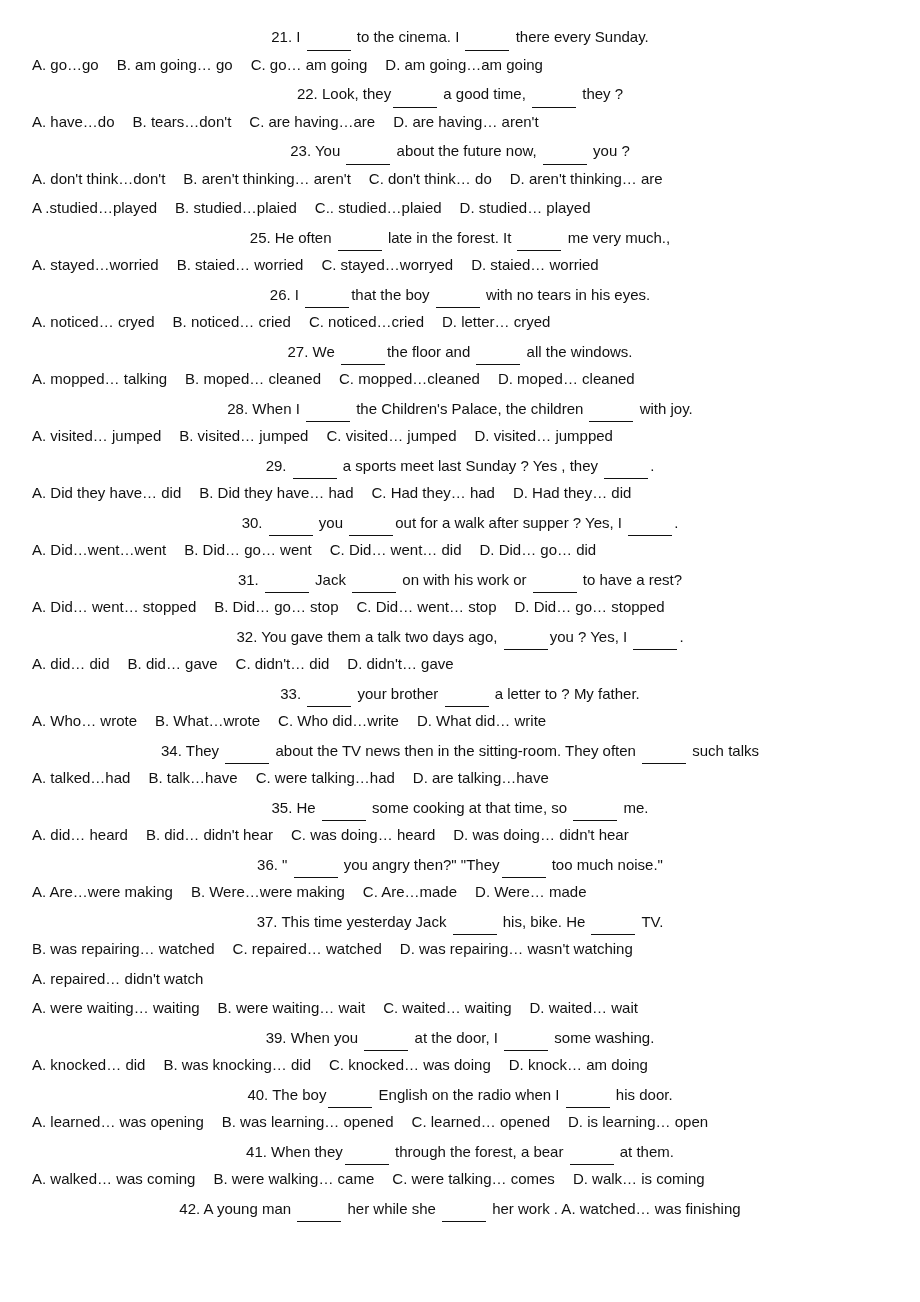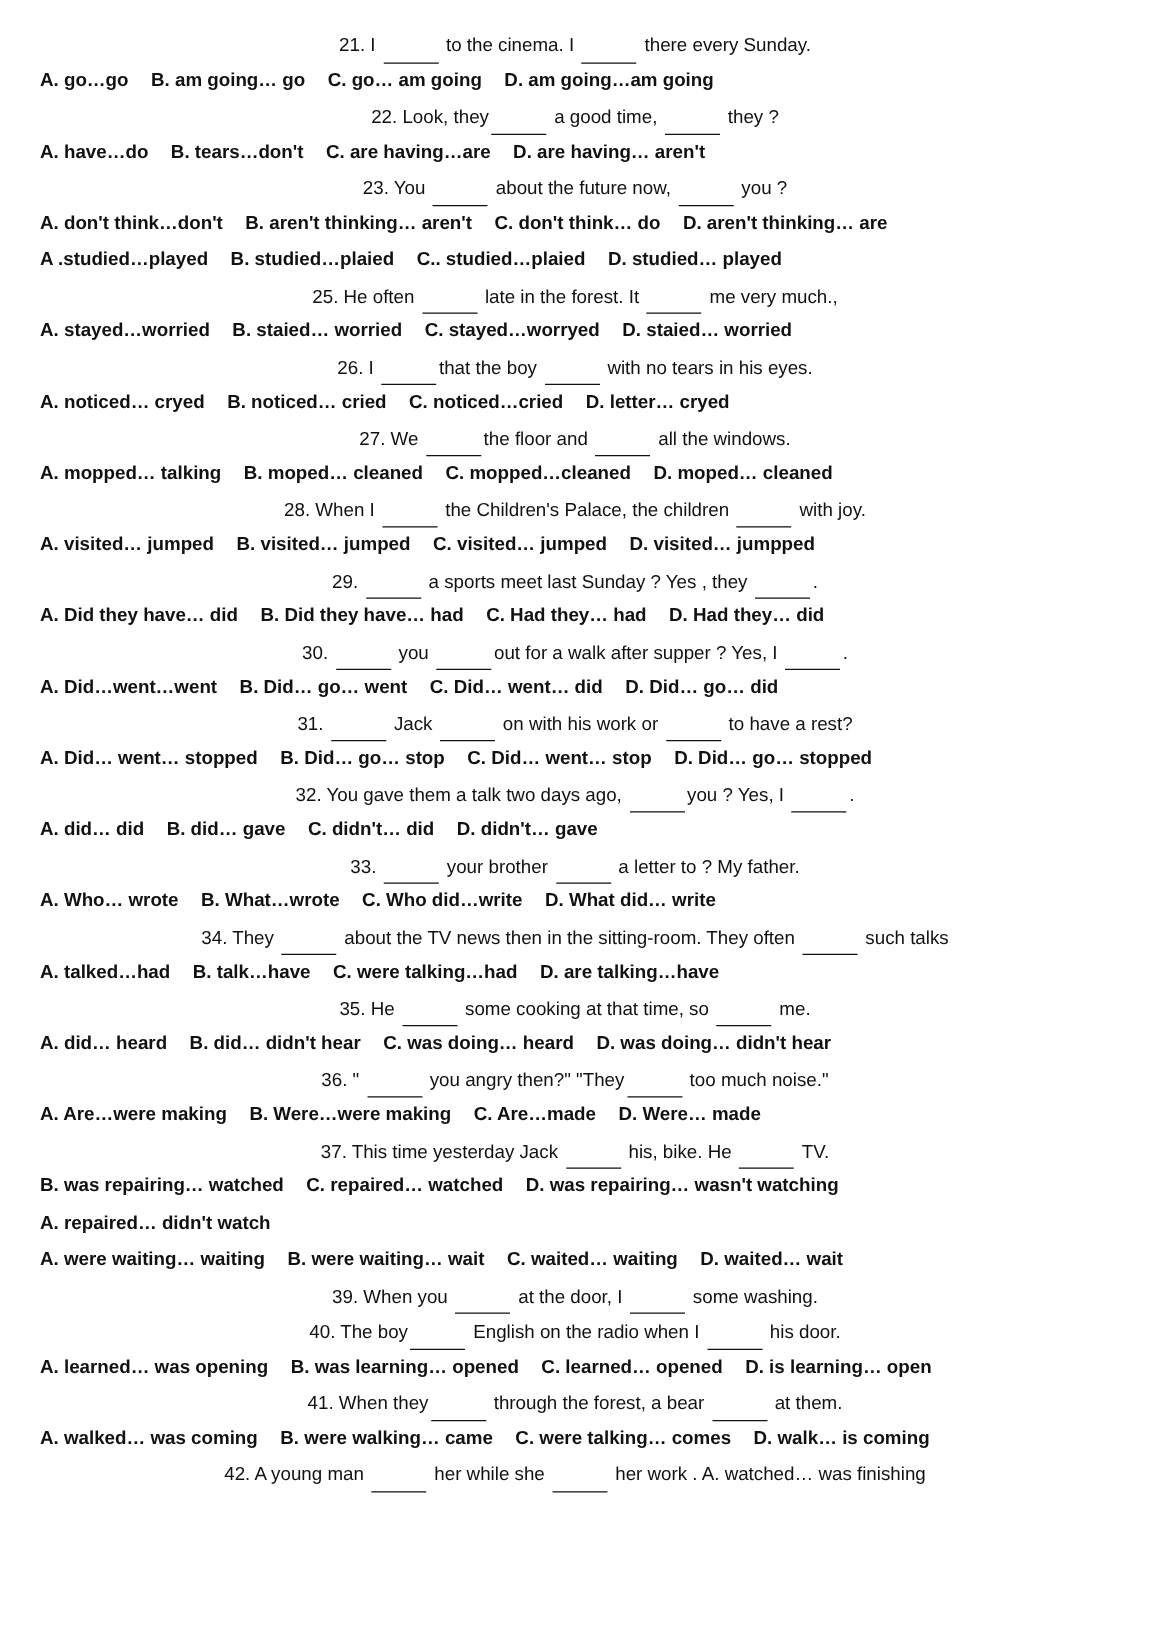--- a/index.html
+++ b/index.html
@@ -18,21 +18,20 @@
       line-height: 1.7;
       margin-bottom: 1px;
       text-align: center;
     }
     .options-row {
       display: flex;
       flex-wrap: wrap;
       gap: 0 18px;
       margin-bottom: 4px;
       line-height: 1.7;
-      font-weight: bold;
     }
     .option {
       white-space: nowrap;
     }
     .blank {
       display: inline-block;
       border-bottom: 1px solid #111;
       min-width: 44px;
       margin: 0 2px;
     }
@@ -198,20 +197,26 @@
     <div class="question-block">
       <div class="options-row">
         <span class="option">A. were waiting… waiting</span>
         <span class="option">B. were waiting… wait</span>
         <span class="option">C. waited… waiting</span>
         <span class="option">D. waited… wait</span>
       </div>
     </div>
     <div class="question-block">
       <div class="question-text">39. When you <span class="blank">&nbsp;&nbsp;&nbsp;&nbsp;&nbsp;&nbsp;</span> at the door, I <span class="blank">&nbsp;&nbsp;&nbsp;&nbsp;&nbsp;&nbsp;</span> some washing.</div>
+      <div class="options-row">
+        <span class="option">A. knocked… did</span>
+        <span class="option">B. was knocking… did</span>
+        <span class="option">C. knocked… was doing</span>
+        <span class="option">D. knock… am doing</span>
+      </div>
     </div>
     <div class="question-block">
       <div class="question-text">40. The boy<span class="blank">&nbsp;&nbsp;&nbsp;&nbsp;&nbsp;&nbsp;</span> English on the radio when I <span class="blank">&nbsp;&nbsp;&nbsp;&nbsp;&nbsp;&nbsp;</span> his door.</div>
       <div class="options-row">
         <span class="option">A. learned… was opening</span>
         <span class="option">B. was learning… opened</span>
         <span class="option">C. learned… opened</span>
         <span class="option">D. is learning… open</span>
       </div>
     </div>

